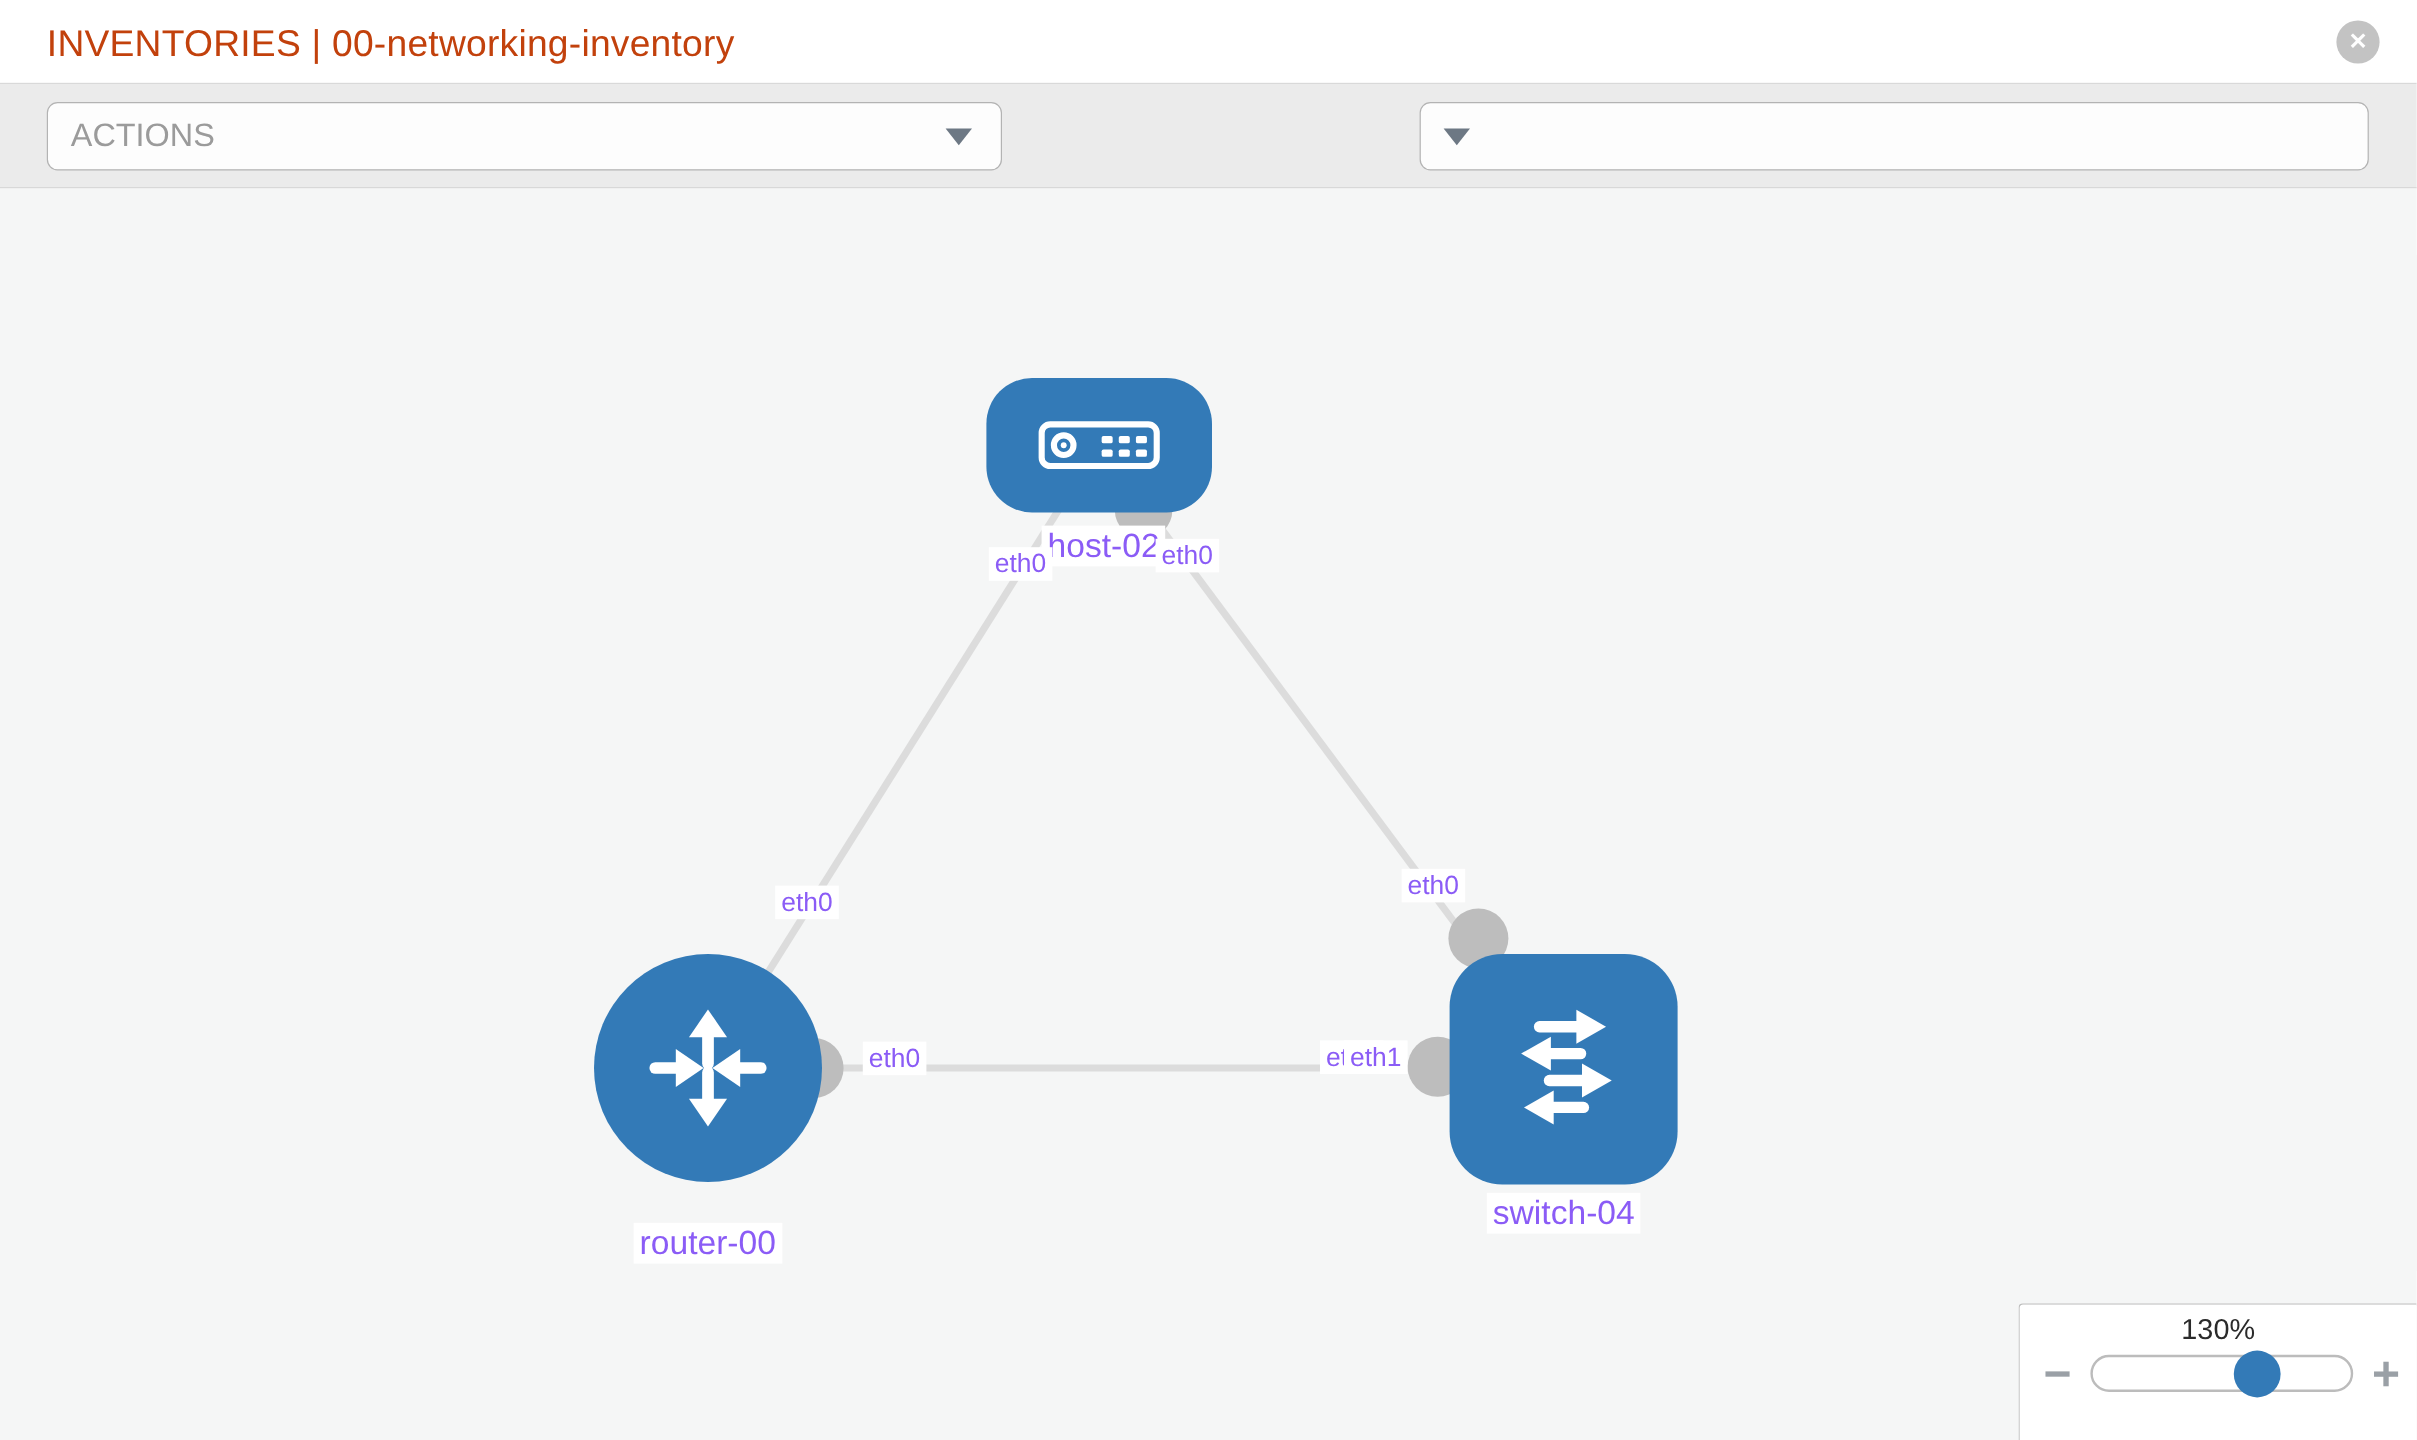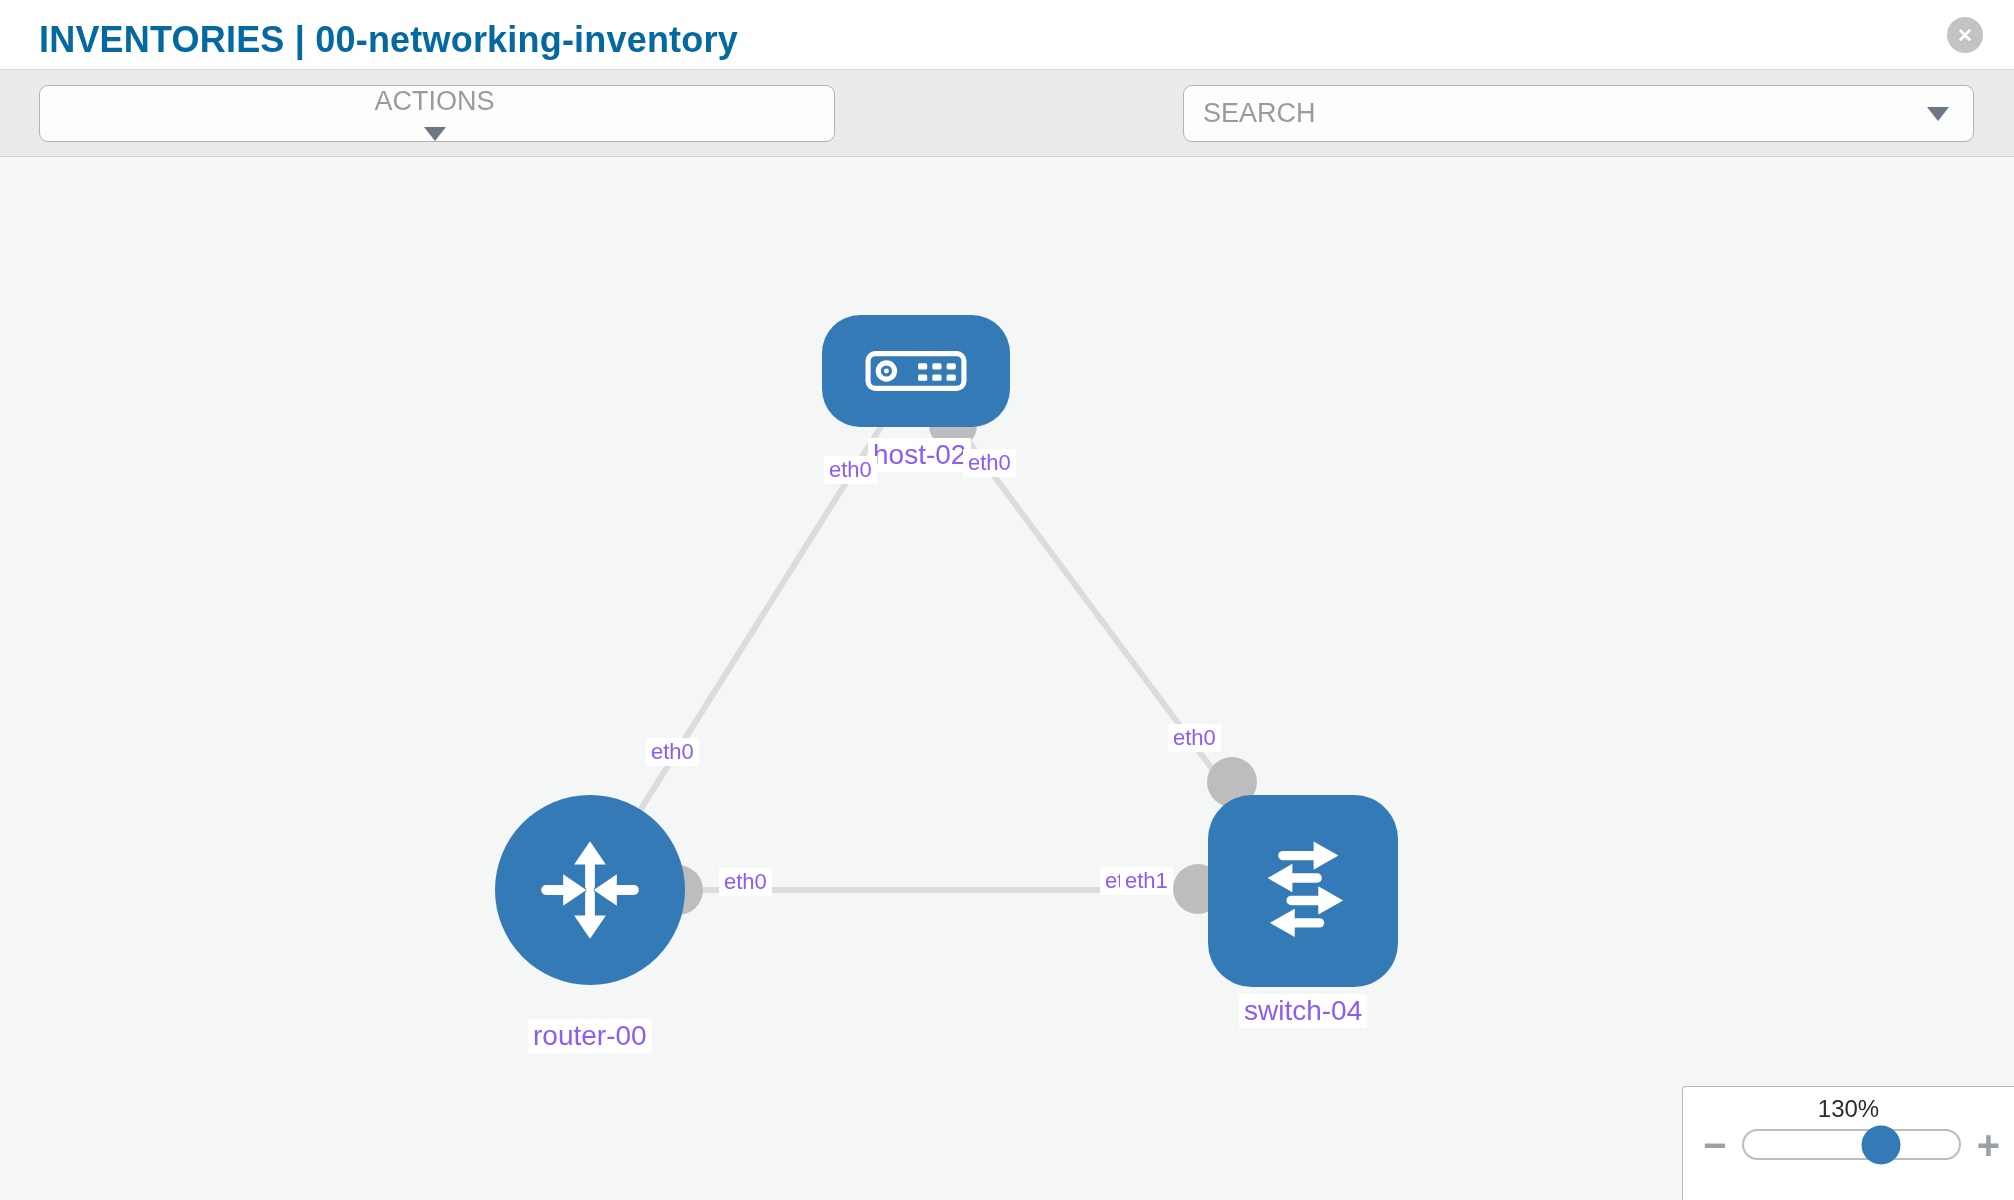--- a/index.html
+++ b/index.html
@@ -1,27 +1,27 @@
 <!DOCTYPE html>
 <html><head>
 <meta charset="utf-8">
 <style>
   * { margin:0; padding:0; box-sizing:border-box; }
   html,body { width:2014px; height:1200px; font-family:"Liberation Sans", sans-serif; background:#fff; overflow:hidden; }
   #app { position:relative; width:2014px; height:1200px; }
 
   
   .header { position:absolute; left:0; top:0; width:2014px; height:70px; background:#fff; border-bottom:1px solid #d9d9d9; }
-  .header-title { position:absolute; left:39px; top:19px; font-size:36px; font-weight:bold; color:#0369a1; letter-spacing:0.2px; }
+  .header-title { position:absolute; left:39px; top:19px; font-size:31px; font-weight:normal; color:#c2410c; letter-spacing:0.2px; }
   .close-btn { position:absolute; right:31px; top:17px; width:36px; height:36px; border-radius:50%; background:#c3c3c3; color:#fff; display:flex; align-items:center; justify-content:center; font-size:19px; font-weight:bold; cursor:pointer; }
 
   
   .toolbar { position:absolute; left:0; top:70px; width:2014px; height:87px; background:#ebebeb; border-bottom:1px solid #d4d4d4; }
   .select-box { position:absolute; top:15px; height:57px; background:#fdfdfd; border:1px solid #b3b3b3; border-radius:9px; display:flex; align-items:center; padding:0 24px 0 19px; cursor:pointer; }
-  .select-box.actions { left:39px; width:796px;flex-direction:column; }
+  .select-box.actions { left:39px; width:796px; }
   .select-box.search  { left:1183px; width:791px; }
   .select-label { font-size:27px; color:#9b9b9b; flex:1; }
   .caret-down { width:0; height:0; border-left:11px solid transparent; border-right:11px solid transparent; border-top:14px solid #6d7884; }
   .tool-icon { position:absolute; top:96px; width:38px; height:38px; cursor:pointer; }
   .tool-icon.wrench { left:1046px; }
   .tool-icon.key { left:1116px; }
   .tool-icon svg { width:100%; height:100%; fill:#8b919b; }
 
   
   .canvas { position:absolute; left:0; top:157px; width:2014px; height:1043px; background:#f5f6f6; overflow:hidden; }
@@ -78,21 +78,20 @@
     </span>
     <span class="tool-icon key">
       <svg viewBox="0 0 512 512">
           <g transform="scale(-1,1) translate(-512,0)">
             <path d="M512 176.001C512 273.203 433.202 352 336 352c-11.22 0-22.19-1.062-32.827-3.069l-24.012 27.014A23.999 23.999 0 0 1 261.223 384H224v40c0 13.255-10.745 24-24 24h-40v40c0 13.255-10.745 24-24 24H24c-13.255 0-24-10.745-24-24v-78.059c0-6.365 2.529-12.47 7.029-16.971l161.802-161.802C163.108 219.422 160 197.054 160 176 160 78.798 238.797.001 335.999 0 433.488-.001 512 78.511 512 176.001zM336 128c0 26.51 21.49 48 48 48s48-21.49 48-48-21.49-48-48-48-48 21.49-48 48z"></path>
           </g>
         </svg>
     </span>
 
     <div class="select-box search">
-      <span class="select-label">SEARCH</span>
       <span class="caret-down"></span>
     </div>
   </div>
 
   <div class="canvas">
 
     <svg class="links-svg">
       <line x1="916" y1="214" x2="590" y2="733" stroke="#dcdcdc" stroke-width="6"></line>
       <line x1="916" y1="214" x2="1303" y2="734" stroke="#dcdcdc" stroke-width="6"></line>
       <line x1="590" y1="733" x2="1303" y2="733" stroke="#dcdcdc" stroke-width="6"></line>

